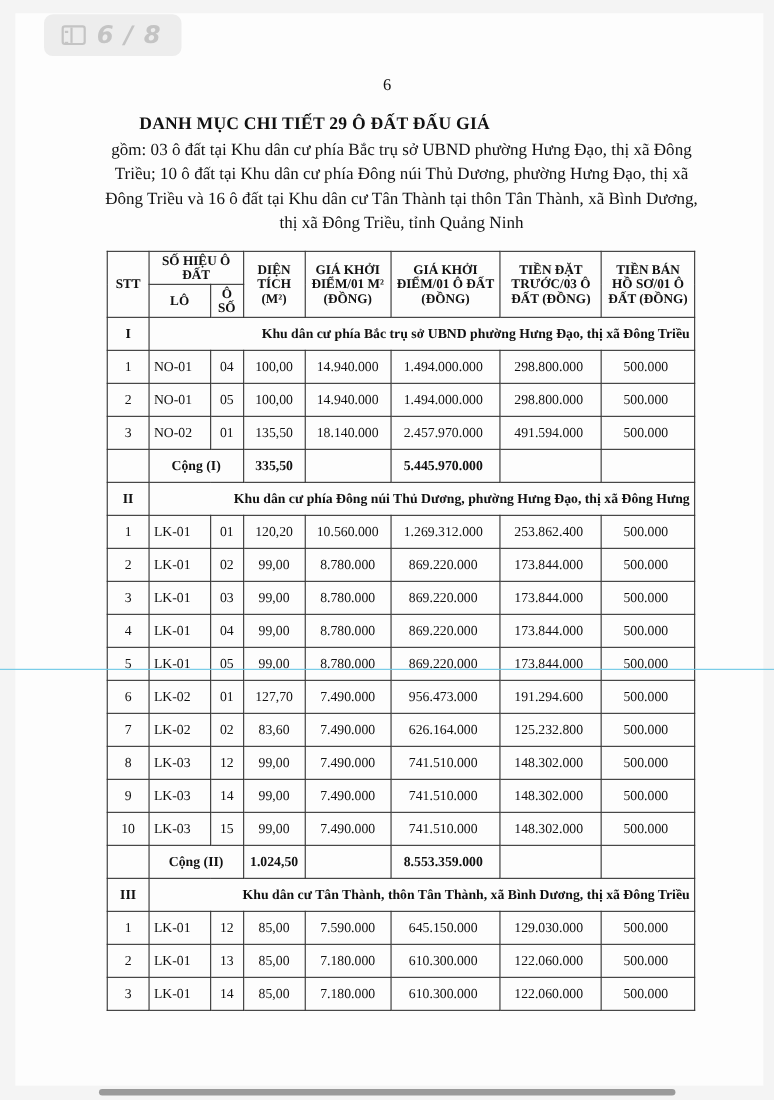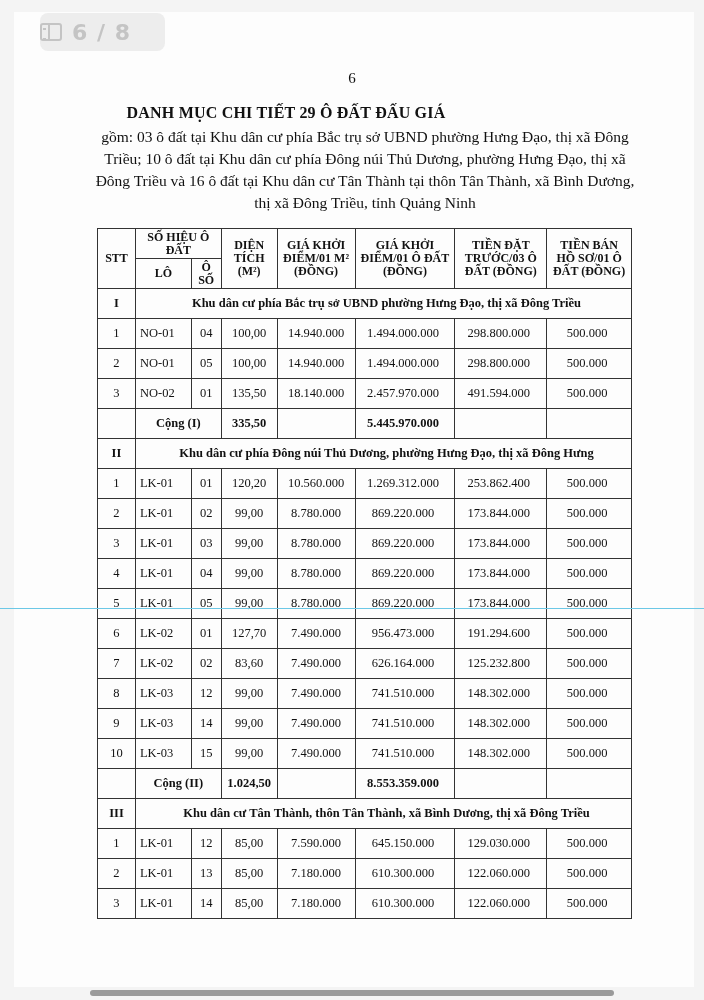--- a/index.html
+++ b/index.html
@@ -1,31 +1,31 @@
 <!DOCTYPE html>
 <html><head>
 <meta charset="utf-8">
 <style>
   html,body{margin:0;padding:0;}
   body{width:704px;height:1000px;background:#f4f4f4;position:relative;overflow:hidden;font-family:"Liberation Serif",serif;color:#111;}
   .page{position:absolute;left:14px;top:12px;width:680px;height:975px;background:#fdfdfd;}
-  .badge{position:absolute;left:40px;top:13px;width:125px;height:38px;background:#ededed;border-radius:8px;display:flex;align-items:center;gap:10px;padding-left:0;box-sizing:border-box;z-index:3;}
+  .badge{position:absolute;left:40px;top:13px;width:125px;height:38px;background:#ededed;border-radius:8px;display:flex;align-items:center;gap:10px;padding-left:16px;box-sizing:border-box;z-index:3;font-style:italic;}
   .badge .ic{width:22px;height:18px;border:2px solid #c4c4c4;border-radius:3px;box-sizing:border-box;position:relative;}
   .badge .ic::before{content:"";position:absolute;left:6px;top:0;bottom:0;border-left:2px solid #c4c4c4;}
   .badge .ic::after{content:"";position:absolute;left:1px;top:3px;width:3px;height:8px;border-top:2px solid #c4c4c4;border-bottom:2px solid #c4c4c4;}
   .badge .txt{font-family:"DejaVu Sans",sans-serif;font-weight:bold;font-size:22px;color:#c4c4c4;letter-spacing:1px;}
   .pnum{position:absolute;top:70px;left:0;width:704px;text-align:center;font-size:15px;}
   .title{position:absolute;top:104px;left:0;width:572px;text-align:center;font-size:16px;font-weight:bold;letter-spacing:0.2px;}
   .sub{position:absolute;top:126px;left:90px;width:550px;text-align:center;font-size:15.5px;line-height:22px;}
   table{position:absolute;left:97px;top:228px;width:535px;border-collapse:collapse;font-size:12.5px;}
   td,th{border:1px solid #333;text-align:center;padding:0 4px;height:29px;}
   th{font-weight:bold;font-size:12px;line-height:13px;}
   td.r{text-align:center;padding-right:8px;}
   td.l{text-align:left;margin-left:12px;}
-  td.sec{text-align:center;font-weight:bold;padding-left:10px;}
+  td.sec{text-align:right;font-weight:bold;padding-left:10px;}
   td.b{font-weight:bold;}
   .cyan{position:absolute;left:0;top:608px;width:704px;height:1px;background:#6cc8e6;z-index:2;}
   .scrollbar{position:absolute;left:90px;top:990px;width:524px;height:6px;background:#9a9a9a;border-radius:3px;}
 </style>
 </head>
 <body>
 
 <div class="page"></div>
 
 <div class="badge">

